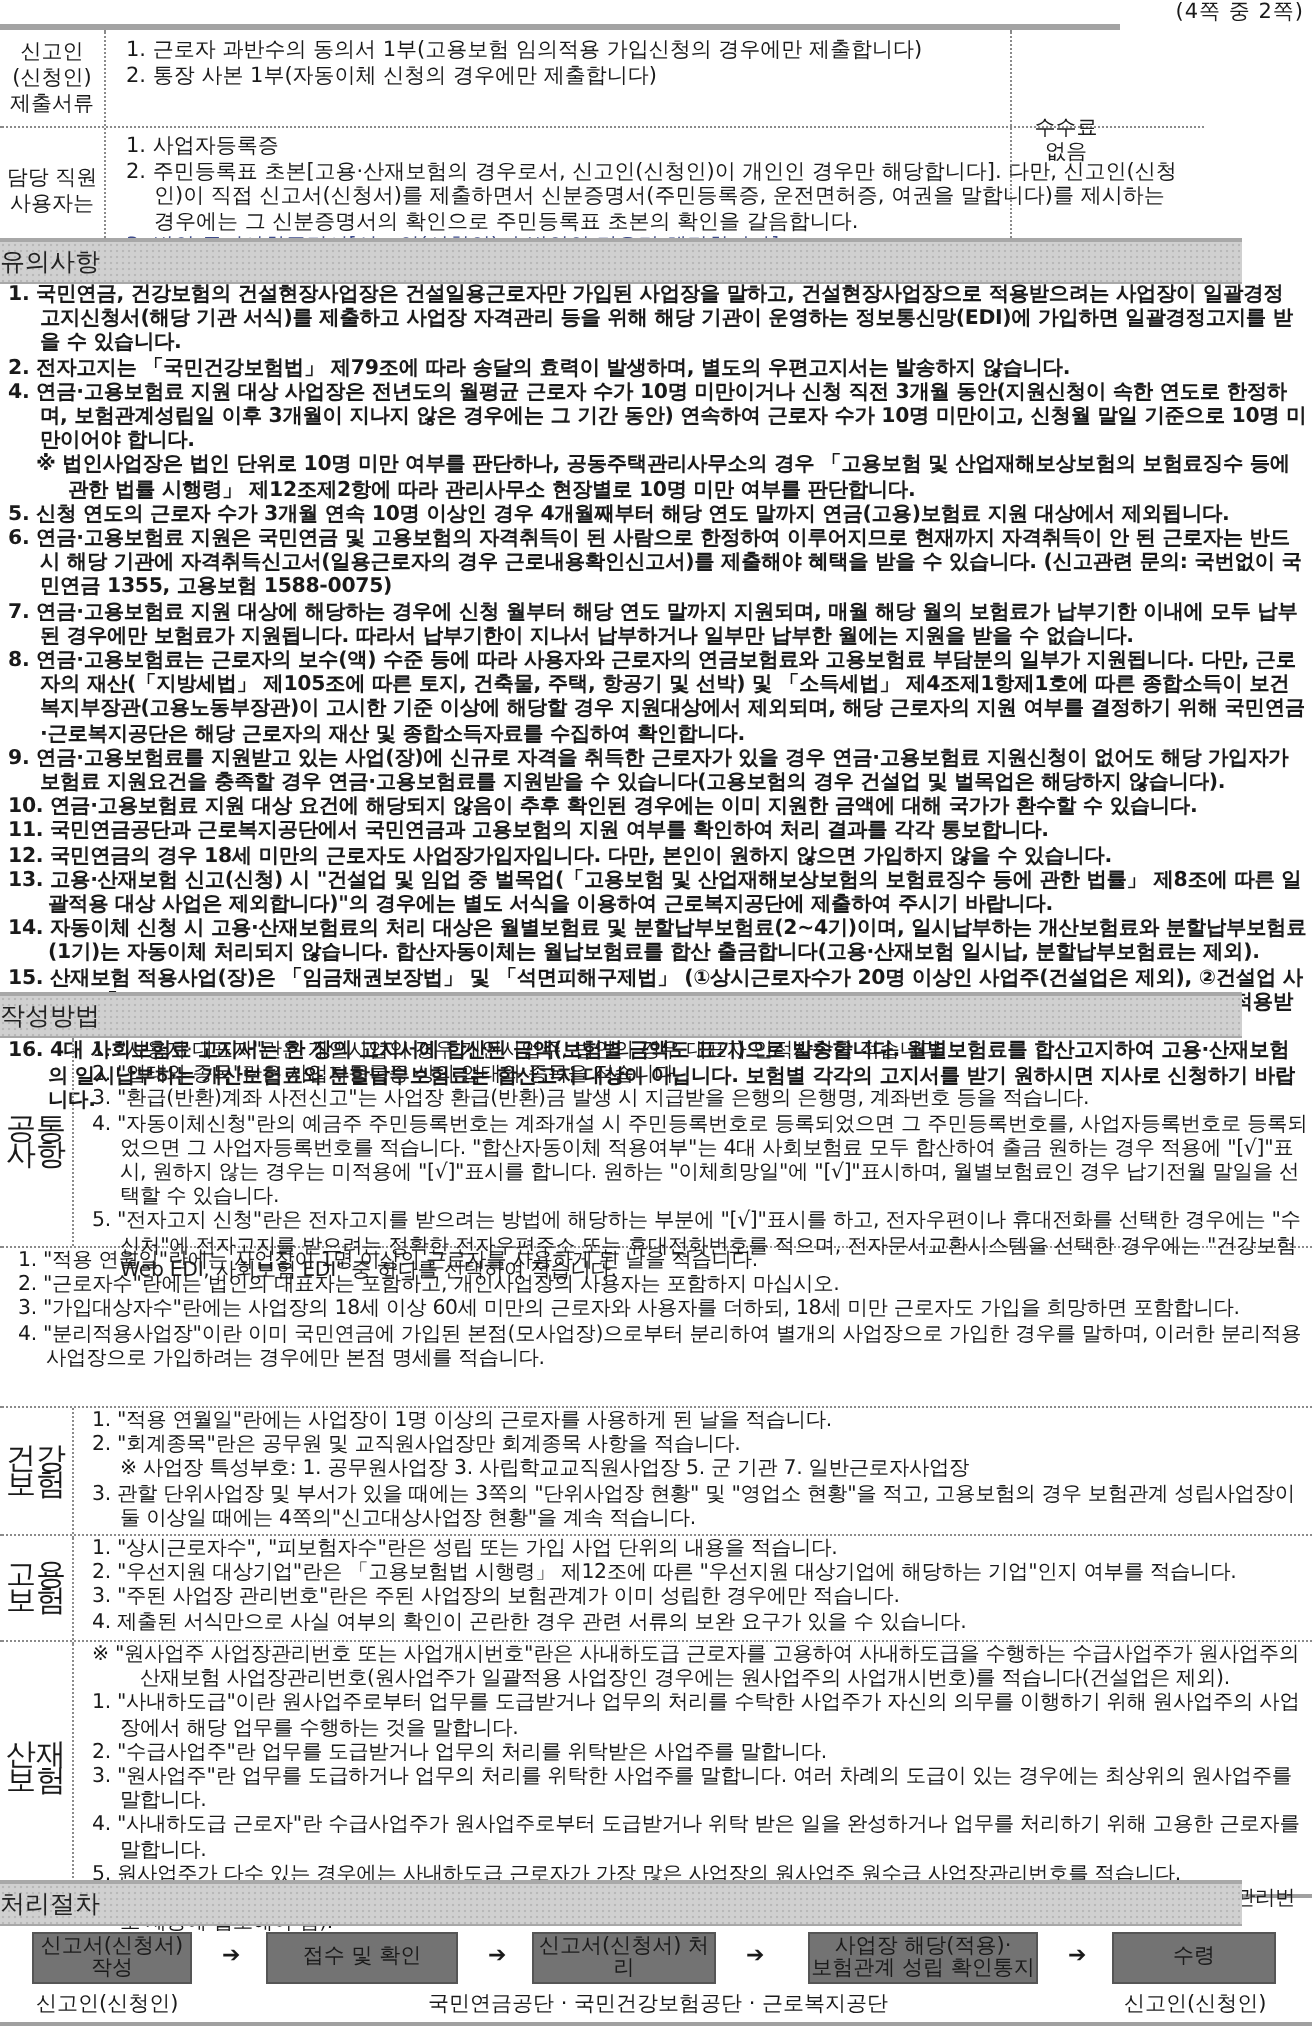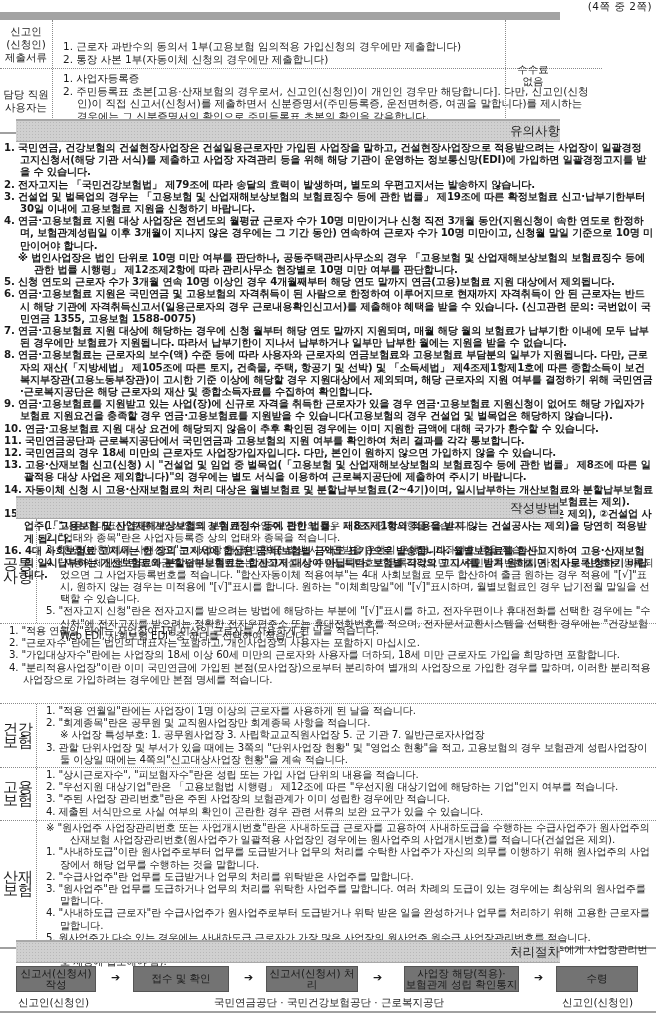--- a/index.html
+++ b/index.html
@@ -5,38 +5,38 @@
   html, body { margin: 0; padding: 0; background: #ffffff; }
   body {
     width: 656px; height: 1015px; overflow: hidden;
     font-family: "DejaVu Sans", "Liberation Sans", sans-serif;
     color: #1a1a1a; font-size: 10.2px; line-height: 12.3px;
     position: relative;
   }
   .page-no { position: absolute; right: 4px; top: 0px; font-size: 10.5px; letter-spacing: 0.5px; }
 
   
-  .top-table { position: absolute; left: 0; top: 12px; width: 560px; border-top: 8px solid #a3a3a3; border-bottom: 2px solid #a0a0a0; }
+  .top-table { position: absolute; left: 0; top: 12px; width: 560px; border-top: 3px solid #a3a3a3; border-bottom: 2px solid #a0a0a0; }
   .tt-row { display: flex; }
   .tt-row + .tt-row { border-top: 1px dotted #8a8a8a; }
   .tt-label { width: 52px; border-right: 1px dotted #8a8a8a; text-align: center; display: flex; align-items: center; justify-content: center; font-size: 10.5px; line-height: 13px; }
   .tt-body { flex: 1; padding: 3px 6px 2px 10px; font-size: 10.5px; line-height: 12.5px; }
   .tt-left { width: 602px; }
   .tt-fee { position: absolute; right: 0; top: 0; bottom: 0; width: 54px; border-left: 1px dotted #8a8a8a; display: flex; align-items: center; justify-content: center; text-align: center; font-size: 10.5px; line-height: 12.5px; }
   .blue { color: #3c4a8c; }
   .item { padding-left: 14px; text-indent: -14px; }
 
   
   .sec-head {
-    position: absolute; left: 0; width: 544px; height: 20px;
+    position: absolute; left: 0; width: 621px; height: 20px;
     background-color: #d0d0d0;
     background-image: radial-gradient(#b8b8b8 0.6px, transparent 0.8px);
     background-size: 3px 3px;
     border-top: 2px solid #a8a8a8; border-bottom: 1px solid #a8a8a8;
-    text-align: right; font-size: 12.5px; line-height: 20px; color: #222; margin-left: 16px;
+    text-align: left; font-size: 12.5px; line-height: 20px; color: #222;
   }
 
   
   .notes { position: absolute; left: 0; width: 656px; padding: 0 2px 0 4px; box-sizing: border-box; font-size: 10.2px; line-height: 12.2px; }
   .note { padding-left: 16px; text-indent: -16px; margin: 0; letter-spacing: -0.15px; font-weight: bold; }
   .note.sub { padding-left: 30px; text-indent: -16px; }
 
   
   .wm-table { position: absolute; left: 0; width: 656px; }
   .wm-row { display: flex; border-bottom: 1px dotted #8a8a8a; }
@@ -58,21 +58,21 @@
 <body>
 
 <div class="page-no">(4쪽 중 2쪽)</div>
 
 <div class="top-table">
   <div class="tt-left">
     <div class="tt-row" style="height:48px;">
       <div class="tt-label" style="white-space:pre-line;">신고인
 (신청인)
 제출서류</div>
-      <div class="tt-body" style="padding-top:20px;">
+      <div class="tt-body" style="padding-top:4px;">
         <div class="item">1. 근로자 과반수의 동의서 1부(고용보험 임의적용 가입신청의 경우에만 제출합니다)</div>
         <div class="item">2. 통장 사본 1부(자동이체 신청의 경우에만 제출합니다)</div>
       </div>
     </div>
     <div class="tt-row" style="height:63px;">
       <div class="tt-label" style="white-space:pre-line;">담당 직원
 사용자는</div>
       <div class="tt-body">
         <div class="item">1. 사업자등록증</div>
         <div class="item">2. 주민등록표 초본[고용·산재보험의 경우로서, 신고인(신청인)이 개인인 경우만 해당합니다]. 다만, 신고인(신청인)이 직접 신고서(신청서)를 제출하면서 신분증명서(주민등록증, 운전면허증, 여권을 말합니다)를 제시하는 경우에는 그 신분증명서의 확인으로 주민등록표 초본의 확인을 갈음합니다.</div>
@@ -81,21 +81,20 @@
     </div>
   </div>
   <div class="tt-fee" style="white-space:pre-line;font-family:Liberation Serif, serif;">수수료
 없음</div>
 </div>
 
 <div class="sec-head" style="top:119px;">유의사항</div>
 <div class="notes" style="top:142px;">
   <p class="note">1. 국민연금, 건강보험의 건설현장사업장은 건설일용근로자만 가입된 사업장을 말하고, 건설현장사업장으로 적용받으려는 사업장이 일괄경정 고지신청서(해당 기관 서식)를 제출하고 사업장 자격관리 등을 위해 해당 기관이 운영하는 정보통신망(EDI)에 가입하면 일괄경정고지를 받을 수 있습니다.</p>
   <p class="note">2. 전자고지는 「국민건강보험법」 제79조에 따라 송달의 효력이 발생하며, 별도의 우편고지서는 발송하지 않습니다.</p>
-  <p class="note">3. 건설업 및 벌목업의 경우는 「고용보험 및 산업재해보상보험의 보험료징수 등에 관한 법률」 제19조에 따른 확정보험료 신고·납부기한부터 30일 이내에 고용보험료 지원을 신청하기 바랍니다.</p>
   <p class="note">4. 연금·고용보험료 지원 대상 사업장은 전년도의 월평균 근로자 수가 10명 미만이거나 신청 직전 3개월 동안(지원신청이 속한 연도로 한정하며, 보험관계성립일 이후 3개월이 지나지 않은 경우에는 그 기간 동안) 연속하여 근로자 수가 10명 미만이고, 신청월 말일 기준으로 10명 미만이어야 합니다.</p>
   <p class="note sub">※ 법인사업장은 법인 단위로 10명 미만 여부를 판단하나, 공동주택관리사무소의 경우 「고용보험 및 산업재해보상보험의 보험료징수 등에 관한 법률 시행령」 제12조제2항에 따라 관리사무소 현장별로 10명 미만 여부를 판단합니다.</p>
   <p class="note">5. 신청 연도의 근로자 수가 3개월 연속 10명 이상인 경우 4개월째부터 해당 연도 말까지 연금(고용)보험료 지원 대상에서 제외됩니다.</p>
   <p class="note">6. 연금·고용보험료 지원은 국민연금 및 고용보험의 자격취득이 된 사람으로 한정하여 이루어지므로 현재까지 자격취득이 안 된 근로자는 반드시 해당 기관에 자격취득신고서(일용근로자의 경우 근로내용확인신고서)를 제출해야 혜택을 받을 수 있습니다. (신고관련 문의: 국번없이 국민연금 1355, 고용보험 1588-0075)</p>
   <p class="note">7. 연금·고용보험료 지원 대상에 해당하는 경우에 신청 월부터 해당 연도 말까지 지원되며, 매월 해당 월의 보험료가 납부기한 이내에 모두 납부된 경우에만 보험료가 지원됩니다. 따라서 납부기한이 지나서 납부하거나 일부만 납부한 월에는 지원을 받을 수 없습니다.</p>
   <p class="note">8. 연금·고용보험료는 근로자의 보수(액) 수준 등에 따라 사용자와 근로자의 연금보험료와 고용보험료 부담분의 일부가 지원됩니다. 다만, 근로자의 재산(「지방세법」 제105조에 따른 토지, 건축물, 주택, 항공기 및 선박) 및 「소득세법」 제4조제1항제1호에 따른 종합소득이 보건복지부장관(고용노동부장관)이 고시한 기준 이상에 해당할 경우 지원대상에서 제외되며, 해당 근로자의 지원 여부를 결정하기 위해 국민연금·근로복지공단은 해당 근로자의 재산 및 종합소득자료를 수집하여 확인합니다.</p>
   <p class="note">9. 연금·고용보험료를 지원받고 있는 사업(장)에 신규로 자격을 취득한 근로자가 있을 경우 연금·고용보험료 지원신청이 없어도 해당 가입자가 보험료 지원요건을 충족할 경우 연금·고용보험료를 지원받을 수 있습니다(고용보험의 경우 건설업 및 벌목업은 해당하지 않습니다).</p>
   <p class="note" style="padding-left:20px;text-indent:-20px;">10. 연금·고용보험료 지원 대상 요건에 해당되지 않음이 추후 확인된 경우에는 이미 지원한 금액에 대해 국가가 환수할 수 있습니다.</p>
   <p class="note" style="padding-left:20px;text-indent:-20px;">11. 국민연금공단과 근로복지공단에서 국민연금과 고용보험의 지원 여부를 확인하여 처리 결과를 각각 통보합니다.</p>
   <p class="note" style="padding-left:20px;text-indent:-20px;">12. 국민연금의 경우 18세 미만의 근로자도 사업장가입자입니다. 다만, 본인이 원하지 않으면 가입하지 않을 수 있습니다.</p>

